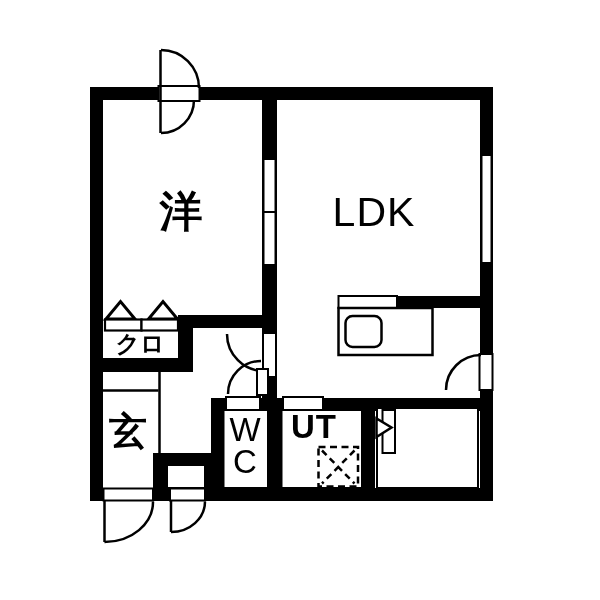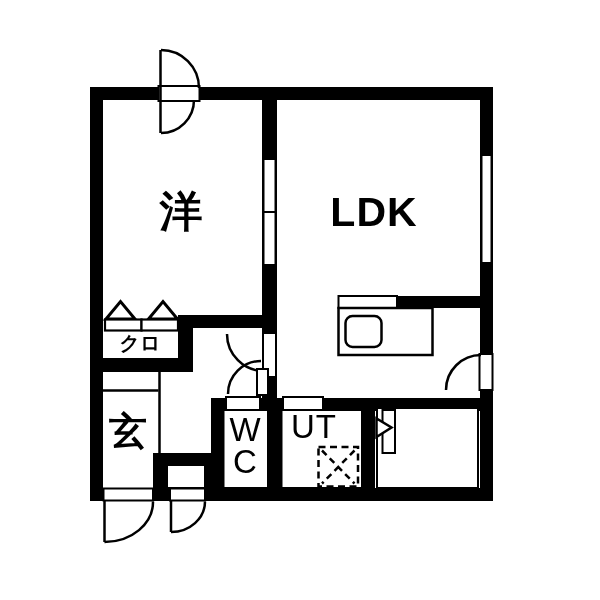--- a/index.html
+++ b/index.html
@@ -2,25 +2,25 @@
 <html><head>
 <meta charset="utf-8">
 <style>
   html,body{margin:0;padding:0;background:#ffffff;}
   #stage{position:relative;width:600px;height:600px;background:#ffffff;overflow:hidden;
          font-family:"Liberation Sans","DejaVu Sans",sans-serif;}
   #plan-svg{position:absolute;left:0;top:0;}
   .room-label{position:absolute;transform:translate(-50%,-50%);color:#000;
               text-align:center;white-space:pre-line;line-height:0.98;}
   .lbl-western{left:181px;top:211px;font-size:43px;font-weight:600;}
-  .lbl-ldk{left:374px;top:212px;font-size:41px;font-weight:700;letter-spacing:1px;}
-  .lbl-closet{left:140px;top:344px;font-size:20px;font-weight:600;}
+  .lbl-ldk{left:374px;top:212px;font-size:41px;font-weight:400;letter-spacing:1px;}
+  .lbl-closet{left:140px;top:344px;font-size:24px;font-weight:600;}
   .lbl-entrance{left:128px;top:432px;font-size:38px;font-weight:600;}
   .lbl-wc{left:245px;top:446px;font-size:33px;font-weight:400;}
-  .lbl-ut{left:306px;top:427px;font-size:33px;font-weight:400;letter-spacing:1px;padding-left:16px;}
+  .lbl-ut{left:306px;top:427px;font-size:33px;font-weight:700;letter-spacing:1px;padding-left:16px;}
   .lbl-bath{left:432px;top:447px;font-size:36px;font-weight:600;}
 </style>
 </head>
 <body>
 
 <div id="stage">
 
 <svg id="plan-svg" width="600" height="600" viewBox="0 0 600 600">
 
   <g fill="#000000" stroke="none">

